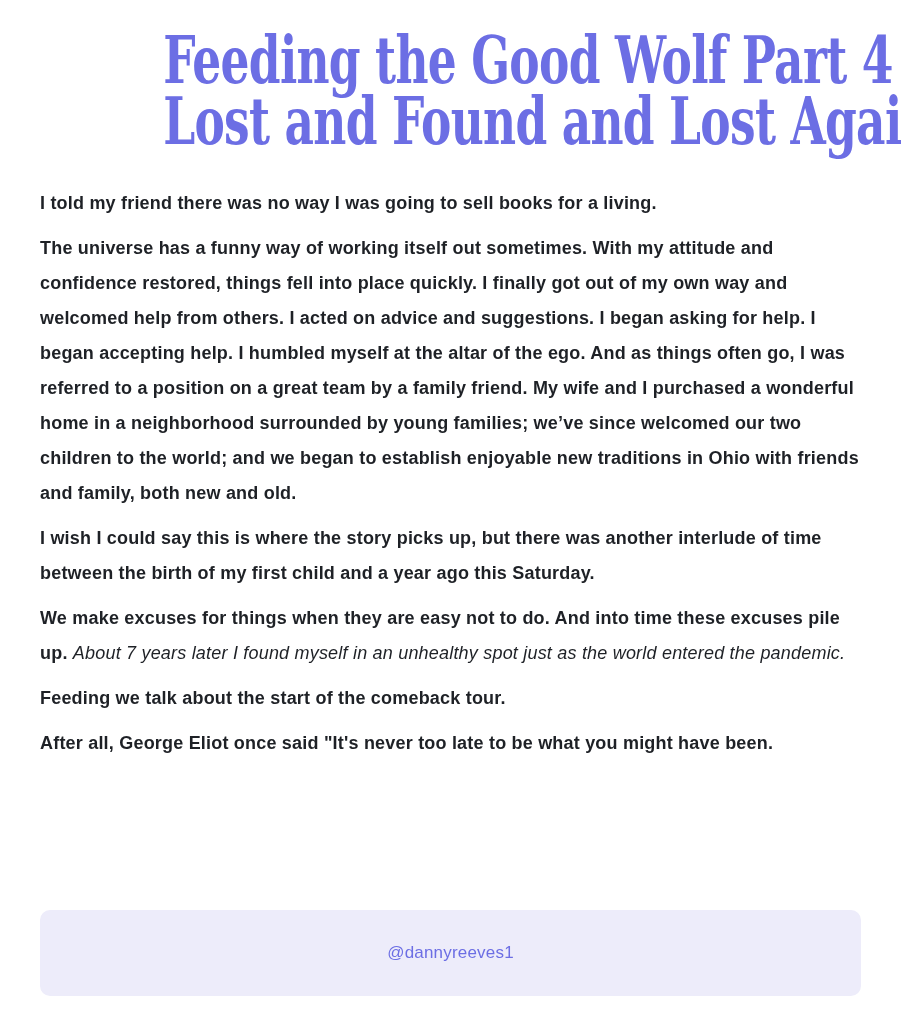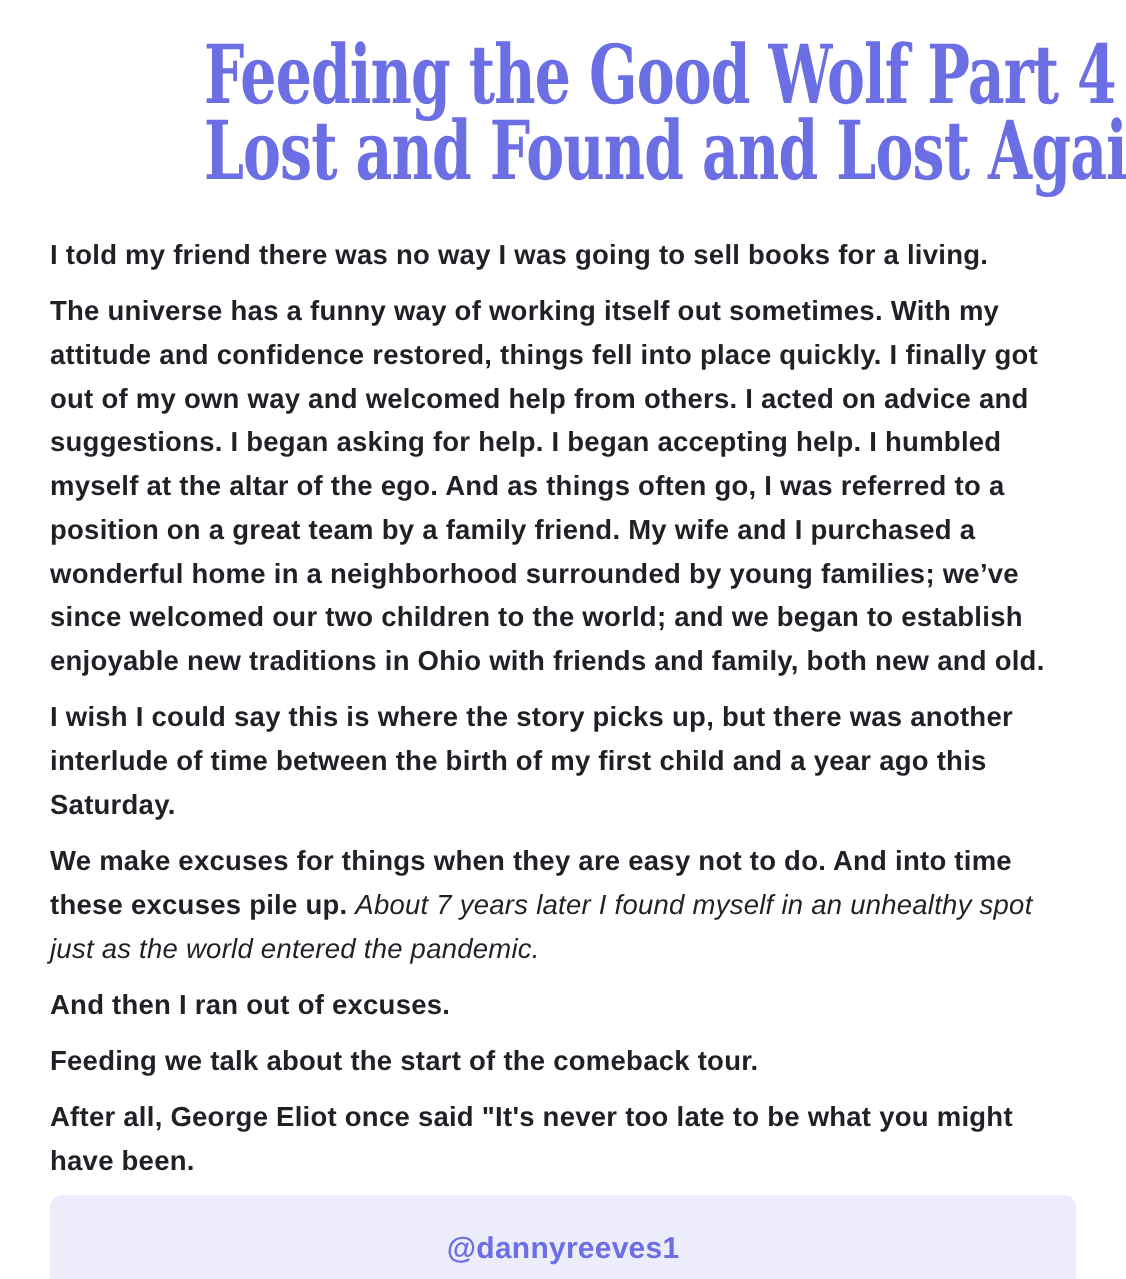--- a/index.html
+++ b/index.html
@@ -34,61 +34,60 @@
     display: block;
     white-space: nowrap;
     transform: scaleX(0.70);
     transform-origin: 50% 50%;
   }
   .article-body {
     color: #1e2126;
   }
   .para {
     margin: 0 0 10px 0;
-    font-size: 22px;
+    font-size: 18px;
     line-height: 35px;
     letter-spacing: 0.2px;
   }
   .run.normal { font-weight: 700; font-style: normal; }
   .run.bold   { font-weight: 700; font-style: normal; }
   .run.italic { font-weight: 400; font-style: italic; }
   .footer-card {
     margin-top: auto;
     margin-bottom: 27px;
     height: 86px;
     border-radius: 10px;
     background: #edecfa;
     display: flex;
     align-items: center;
     justify-content: center;
     cursor: pointer;
   }
   .footer-handle {
     color: #6c6ee4;
-    font-weight: 700;
-    font-size: 24px;
+    font-weight: 400;
+    font-size: 17px;
     letter-spacing: 0.2px;
   }
 </style>
 </head>
 <body>
 
 <div class="page">
 
   <h1 class="title">
     <span class="title-line">Feeding the Good Wolf Part 4 –</span>
     <span class="title-line">Lost and Found and Lost Again</span>
   </h1>
 
   <div class="article-body">
       <p class="para"><span class="run bold">I told my friend there was no way I was going to sell books for a living.</span></p>
       <p class="para"><span class="run normal">The universe has a funny way of working itself out sometimes. With my attitude and confidence restored, things fell into place quickly. </span><span class="run bold">I finally got out of my own way and welcomed help from others.</span><span class="run normal"> I acted on advice and suggestions. I began asking for help. I began accepting help. </span><span class="run bold">I humbled myself at the altar of the ego.</span><span class="run normal"> And as things often go, I was referred to a position on a great team by a family friend. My wife and I purchased a wonderful home in a neighborhood surrounded by young families; we’ve since welcomed our two children to the world; and we began to establish enjoyable new traditions in Ohio with friends and family, both new and old.</span></p>
       <p class="para"><span class="run normal">I wish I could say this is where the story picks up, but there was another interlude of time between the birth of my first child and a year ago this Saturday.</span></p>
       <p class="para"><span class="run bold">We make excuses for things when they are easy not to do.</span><span class="run normal"> And into time these excuses pile up. </span><span class="run italic">About 7 years later I found myself in an unhealthy spot just as the world entered the pandemic.</span></p>
-      <p class="para"><span class="run bold">And then I ran out of excuses.</span></p>
       <p class="para"><span class="run normal">Feeding we talk about the start of the comeback tour.</span></p>
       <p class="para"><span class="run normal">After all, George Eliot once said </span><span class="run bold">"It's never too late to be what you might have been.</span></p>
     </div>
 
   <div class="footer-card">
     <span class="footer-handle">@dannyreeves1</span>
   </div>
 
 </div>
 

